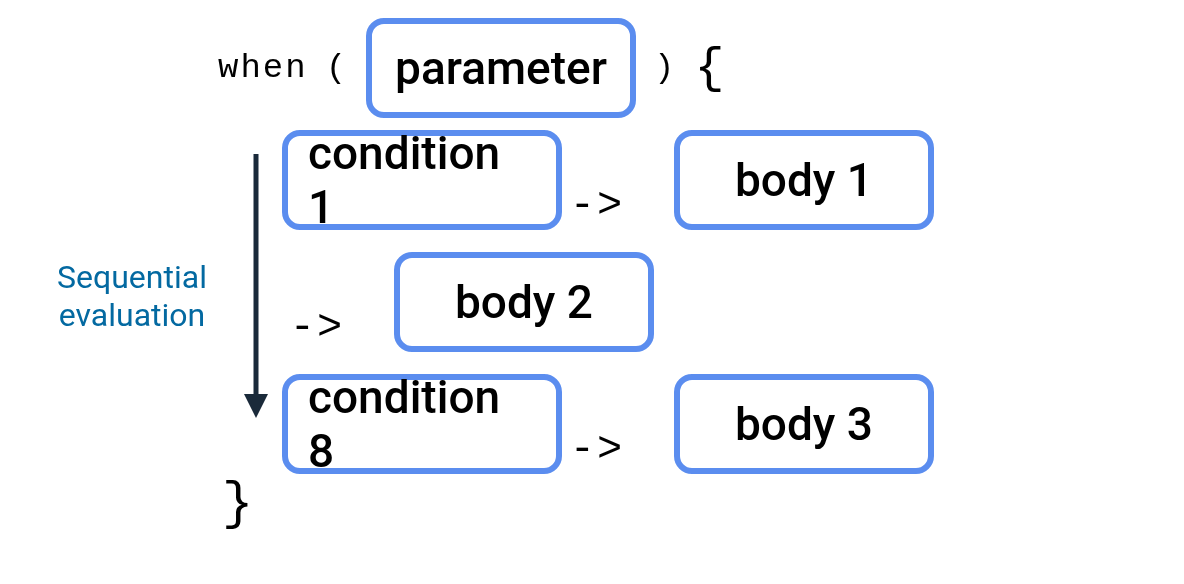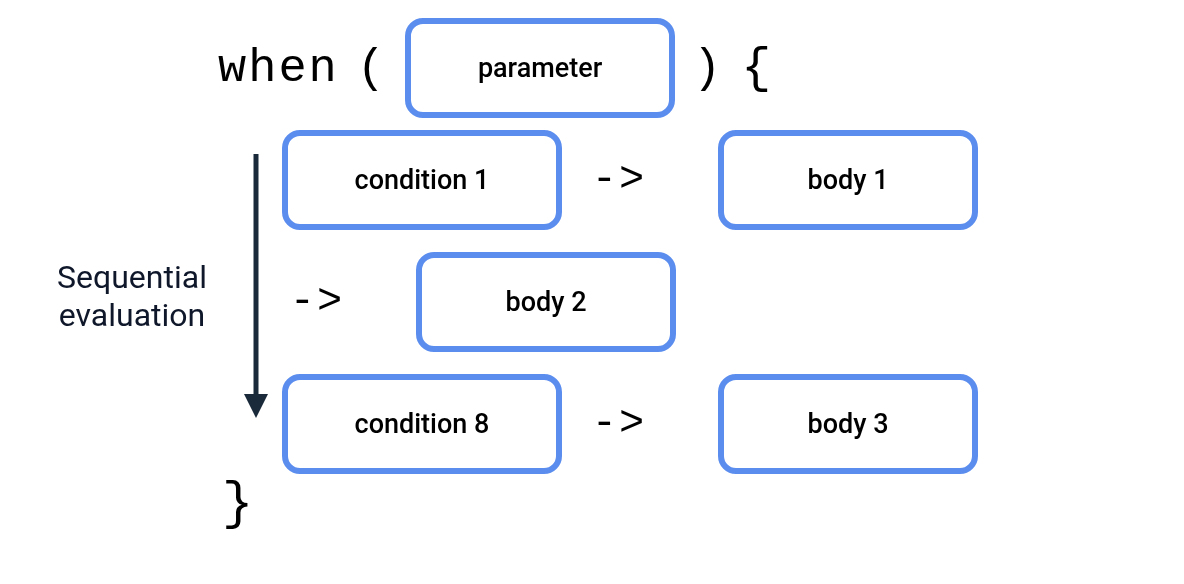--- a/index.html
+++ b/index.html
@@ -8,32 +8,32 @@
     padding: 0;
     width: 1184px;
     height: 584px;
     background: #fff;
     font-family: -apple-system, BlinkMacSystemFont, "Segoe UI", Roboto, "Helvetica Neue", Arial, sans-serif;
     position: relative;
     overflow: hidden;
   }
   .mono {
     font-family: "Courier New", Courier, monospace;
-    font-size: 47px;
+    font-size: 34px;
     color: #000;
     letter-spacing: 2px;
   }
   .box {
     display: inline-flex;
     align-items: center;
     justify-content: center;
     border: 6px solid #5b8def;
     border-radius: 18px;
     background: #fff;
-    font-size: 27px;
+    font-size: 46px;
     font-weight: 500;
     color: #000;
     height: 100px;
     padding: 0 20px;
   }
   .header-row {
     position: absolute;
     top: 18px;
     left: 218px;
     display: flex;
@@ -43,22 +43,21 @@
   .rows {
     position: absolute;
     top: 130px;
     left: 282px;
     display: flex;
     flex-direction: column;
     gap: 22px;
   }
   .row {
     display: flex;
-    align-items: center;
-    gap: 22px;
+    align-items: flex-end;
   }
   .cond-box { width: 280px; }
   .body-box { width: 260px; margin-left: 42px; }
   .arrow-op {
     font-family: "Courier New", Courier, monospace;
     font-size: 42px;
     color: #000;
     letter-spacing: 2px;
     width: 70px;
     text-align: center;
@@ -69,21 +68,21 @@
     top: 475px;
     font-family: "Courier New", Courier, monospace;
     font-size: 52px;
     color: #000;
   }
   .seq-label {
     position: absolute;
     left: 32px;
     top: 258px;
     width: 200px;
-    color: #0f172a;
+    color: #0369a1;
     font-size: 32px;
     line-height: 1.2;
     text-align: center;
   }
   .seq-arrow {
     position: absolute;
     left: 236px;
     top: 150px;
     width: 40px;
     height: 270px;

